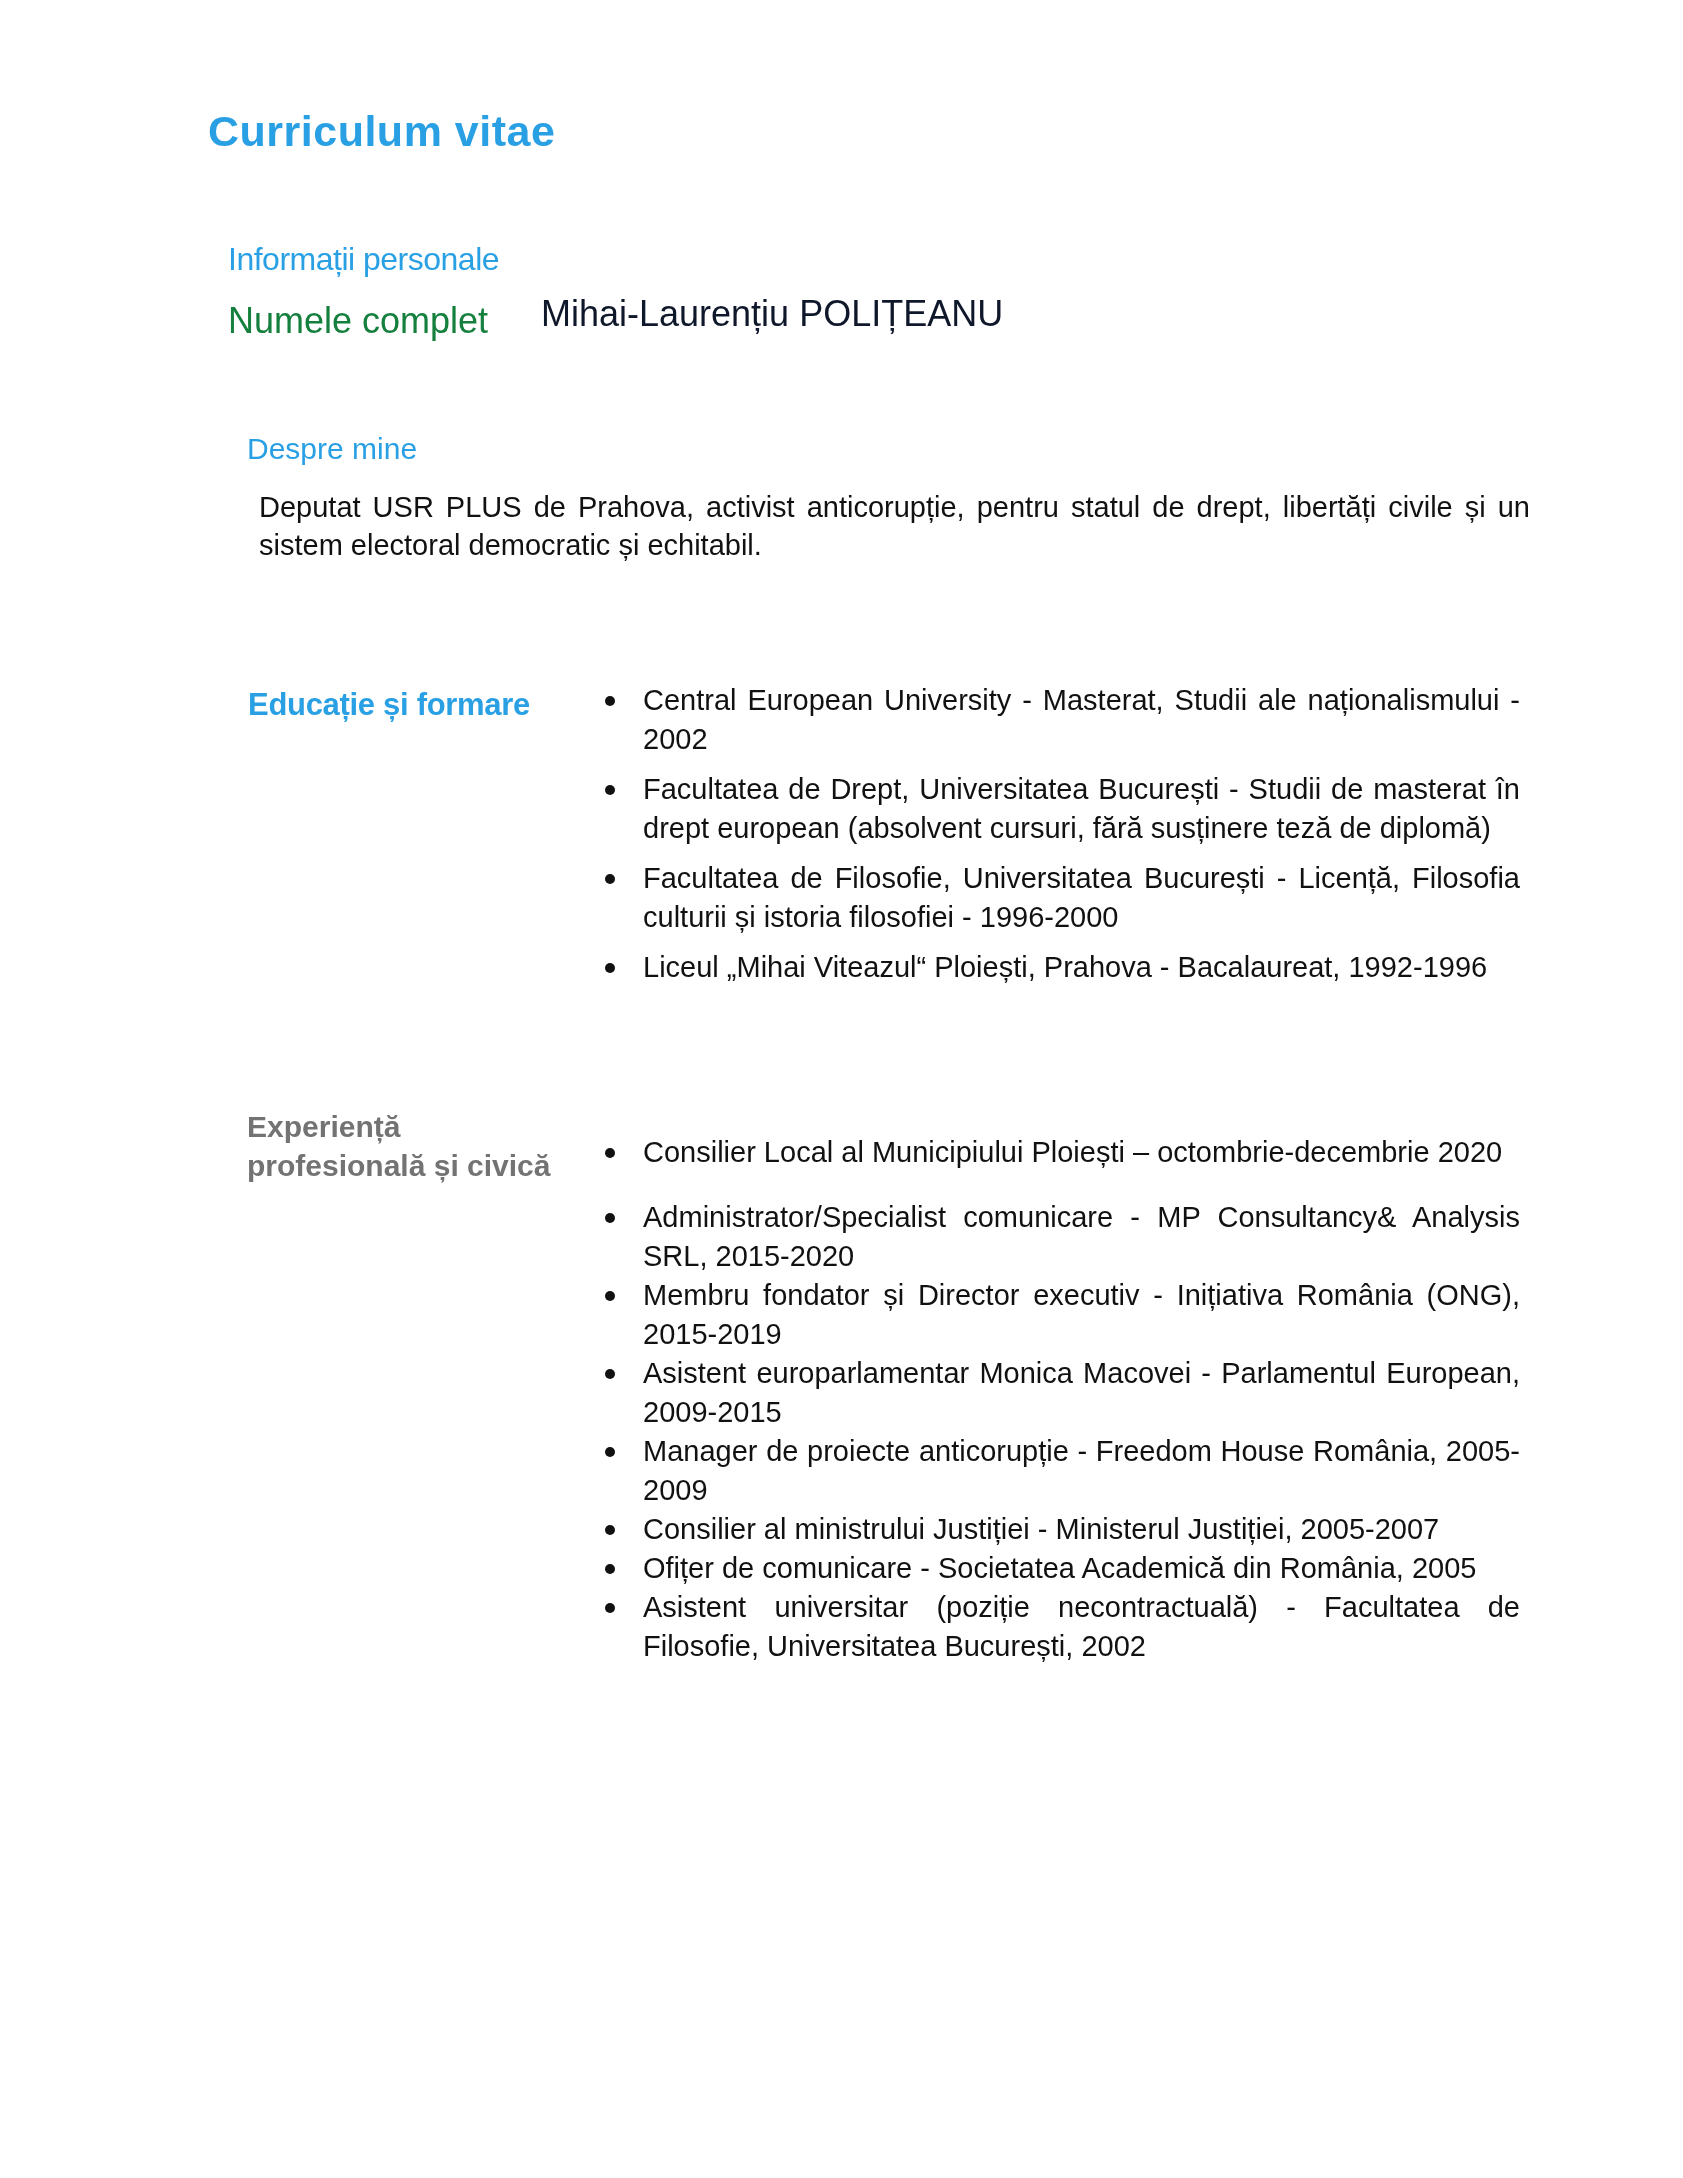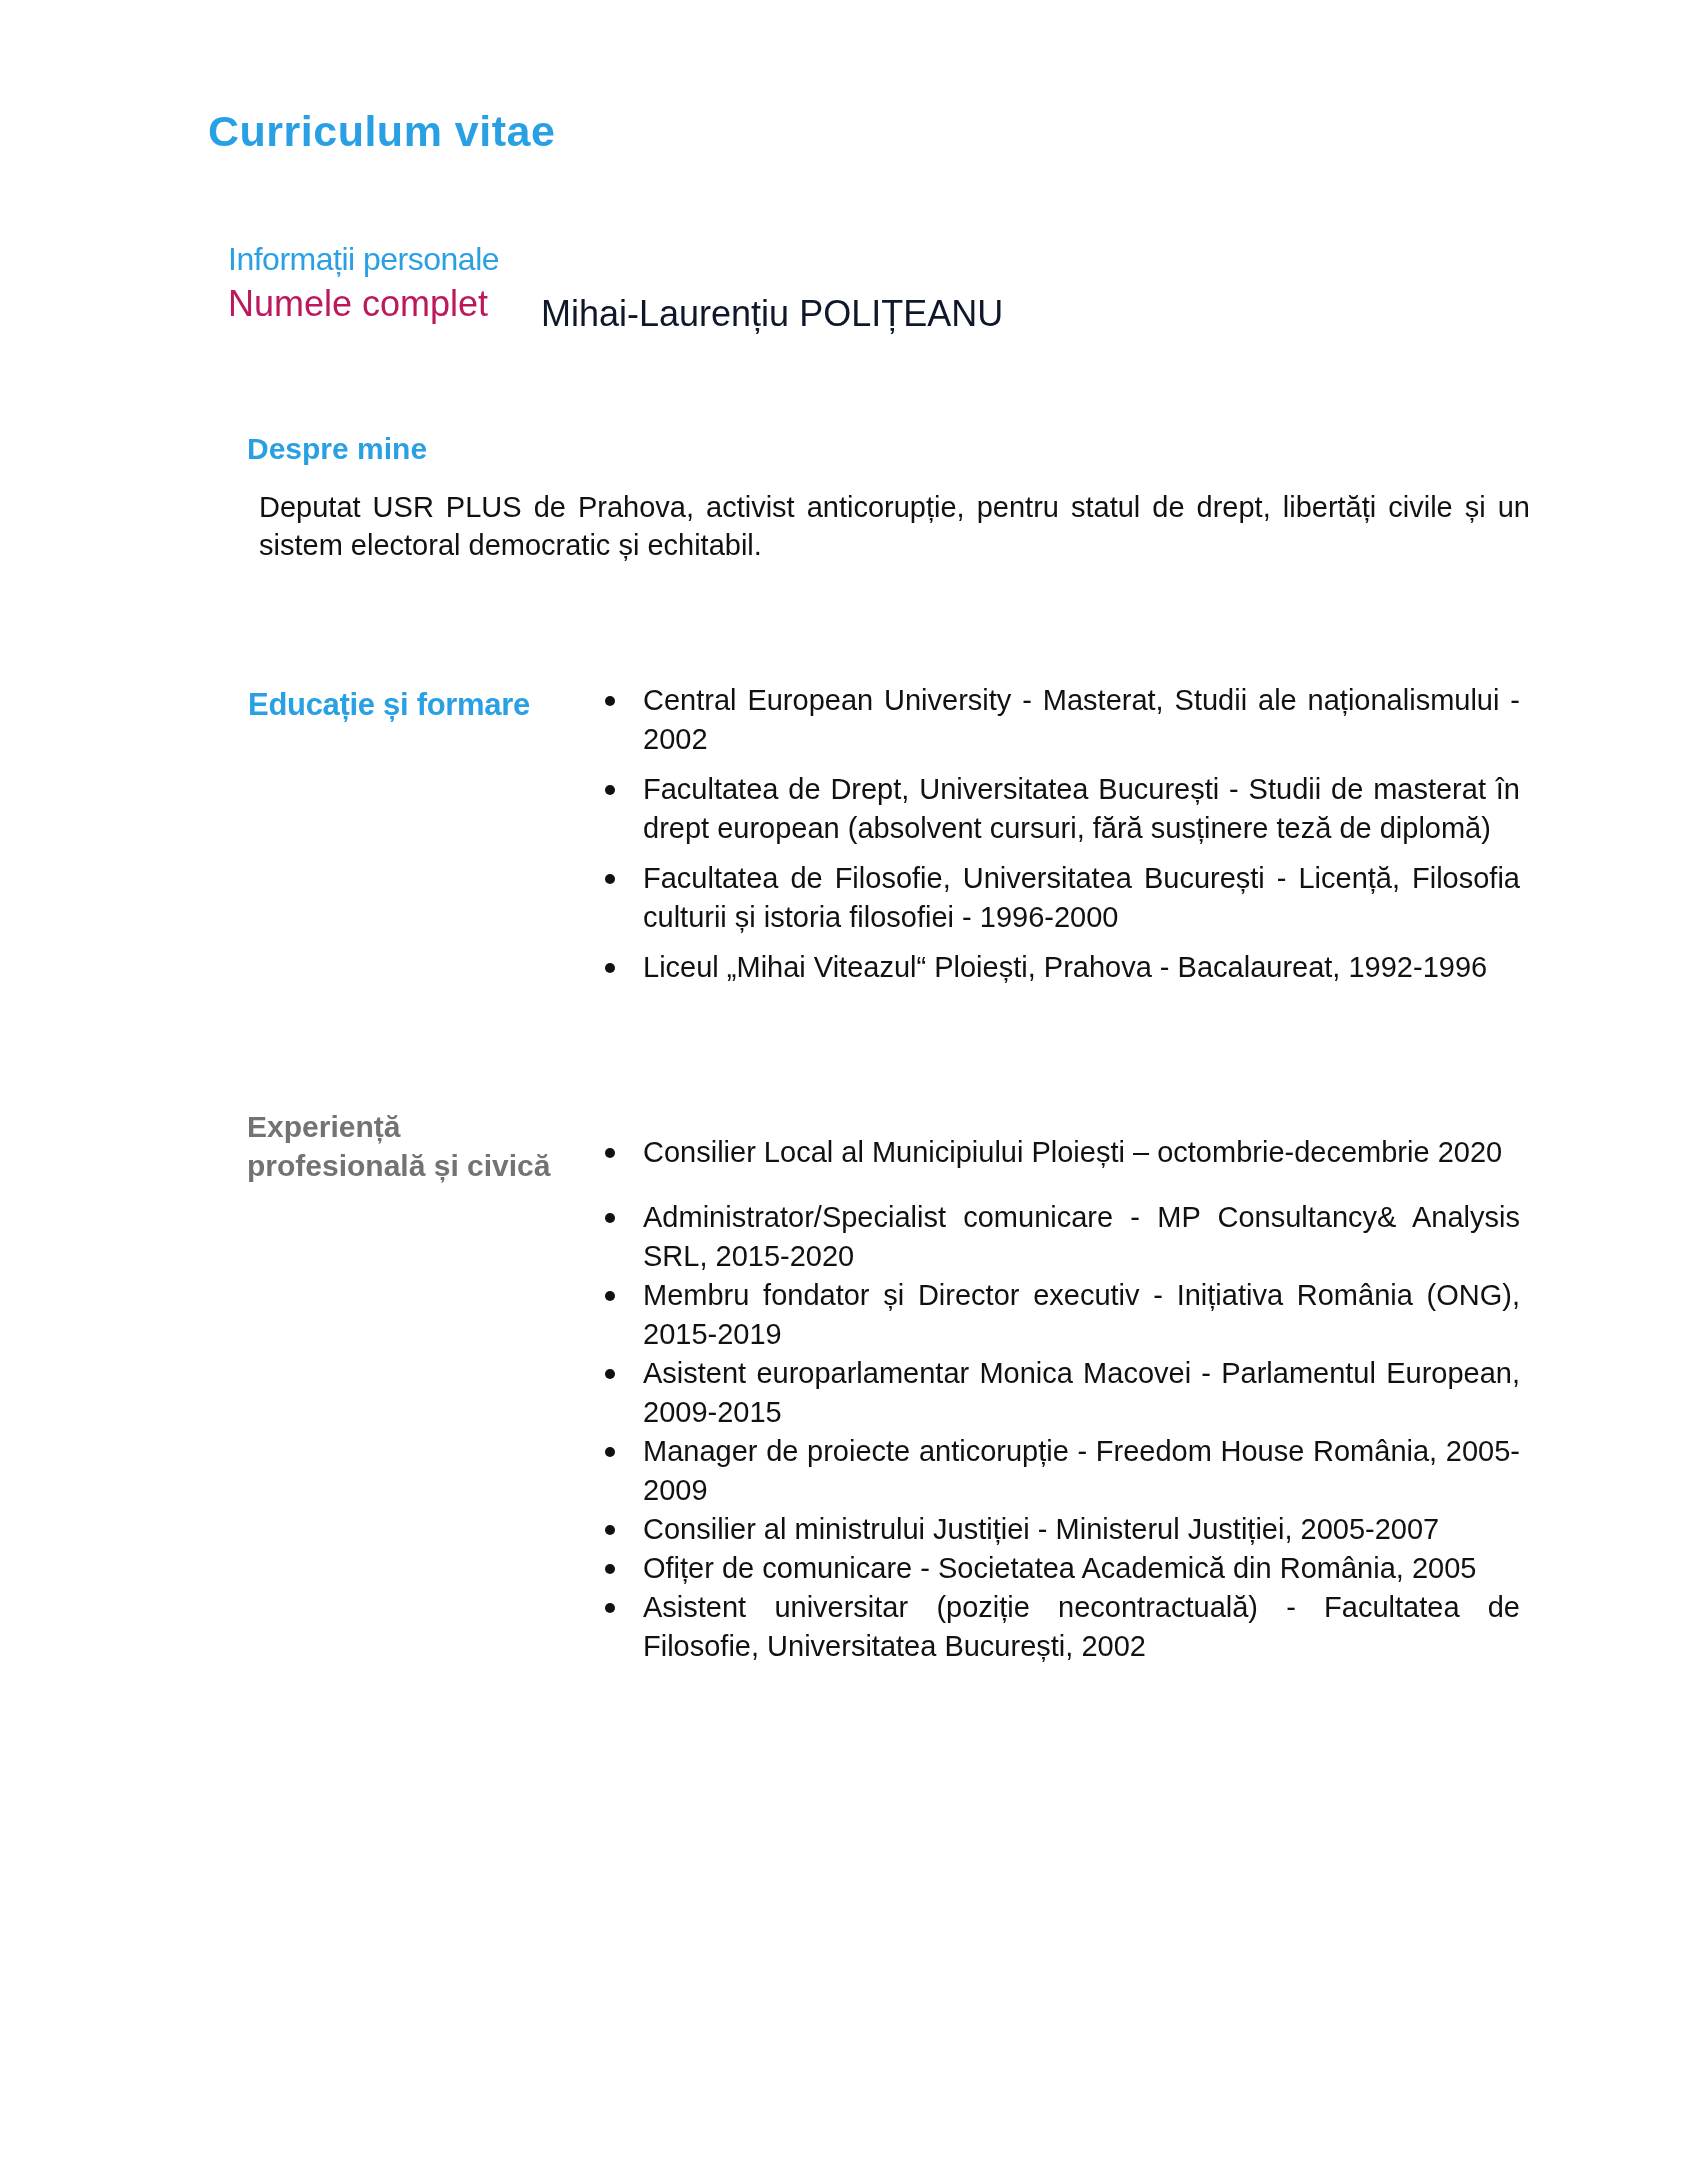--- a/index.html
+++ b/index.html
@@ -32,40 +32,40 @@
     left: 228px;
     top: 241px;
     font-size: 32px;
     font-weight: normal;
     color: #29A0E4;
     letter-spacing: -0.5px;
   }
   .name-label {
     position: absolute;
     left: 149px;
-    top: 283px;
+    top: 300px;
     width: 339px;
     text-align: right;
     font-size: 36px;
     font-weight: normal;
-    color: #be185d;
+    color: #15803d;
   }
   .name-value {
     position: absolute;
     left: 541px;
     top: 293px;
     font-size: 36px;
     color: #0f172a;
   }
   .about-heading {
     position: absolute;
     left: 247px;
     top: 432px;
     font-size: 30px;
-    font-weight: bold;
+    font-weight: normal;
     color: #29A0E4;
   }
   .about-text {
     position: absolute;
     left: 247px;
     top: 476px;
     width: 1271px;
     margin: 12px;
     font-size: 29px;
     line-height: 38px;

